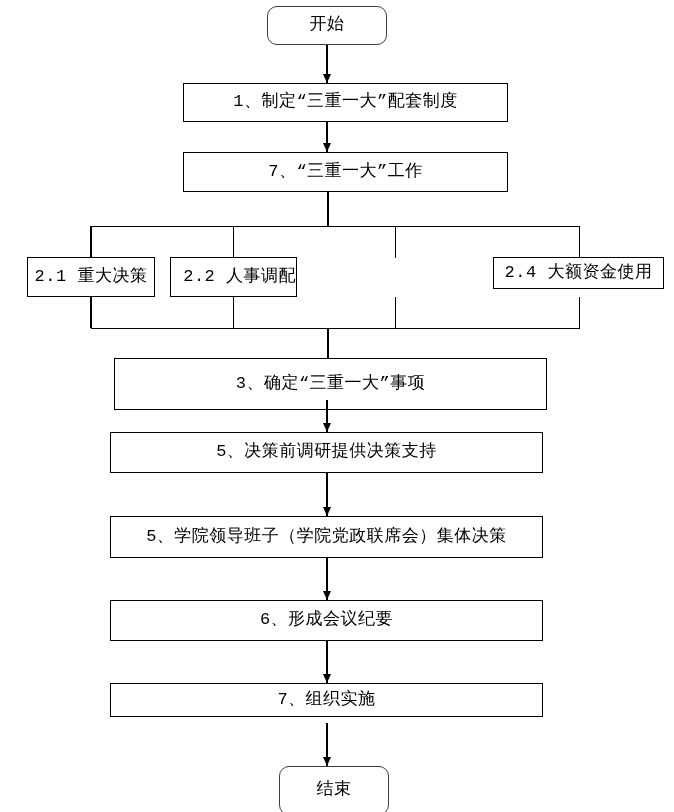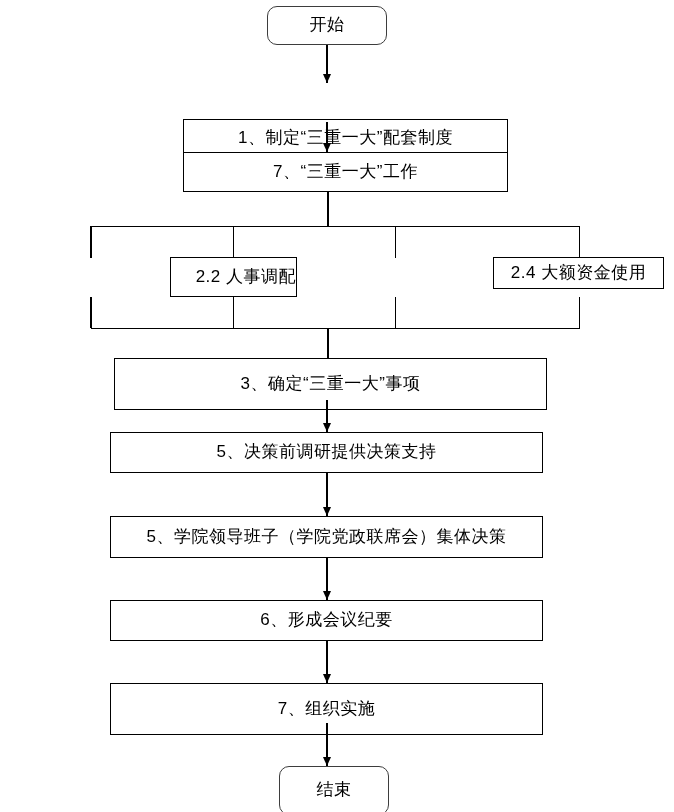--- a/index.html
+++ b/index.html
@@ -5,21 +5,21 @@
   html, body {
     margin: 0;
     padding: 0;
     background: #ffffff;
   }
   .canvas {
     position: relative;
     width: 674px;
     height: 812px;
     background: #ffffff;
-    font-family: Liberation Sans, sans-serif;
+    font-family: Liberation Mono, monospace;
     color: #000000;
     overflow: hidden;
   }
   .node {
     position: absolute;
     box-sizing: border-box;
     border: 1.4px solid #000000;
     background: #ffffff;
     display: flex;
     align-items: center;
@@ -59,38 +59,41 @@
 
 <div class="canvas">
 
   <div class="node rounded" style="left:267px; top:6px; width:120px; height:39px;">
     <span>开始</span>
   </div>
 
   <div class="vline" style="left:326.3px; top:45px; height:38px;"></div>
   <div class="arrowhead" style="left:322.5px; top:74px;"></div>
 
-  <div class="node" style="left:183px; top:83px; width:325px; height:39px;margin-top:36px;">
+  <div class="node" style="left:183px; top:83px; width:325px; height:39px;">
     <span>1、制定“三重一大”配套制度</span>
   </div>
 
   <div class="vline" style="left:326.3px; top:122px; height:30px;"></div>
   <div class="arrowhead" style="left:322.5px; top:143px;"></div>
 
   <div class="node" style="left:183px; top:152px; width:325px; height:40px;">
     <span>7、“三重一大”工作</span>
   </div>
 
   <div class="vline" style="left:327.3px; top:192px; height:35px;"></div>
   <div class="hline" style="left:91px; top:226px; width:489px;"></div>
   <div class="vline" style="left:90.3px;  top:226px; height:32px;"></div>
   <div class="vline" style="left:232.8px; top:226px; height:32px;"></div>
   <div class="vline" style="left:394.8px; top:226px; height:32px;"></div>
   <div class="vline" style="left:578.6px; top:226px; height:32px;"></div>
 
+  <div class="node" style="left:27px; top:257px; width:128px; height:40px;">
+    <span>2.1 重大决策</span>
+  </div>
   <div class="node" style="left:170px; top:257px; width:127px; height:40px;justify-content:flex-end;">
     <span>2.2 人事调配</span>
   </div>
   <div class="node" style="left:493px; top:257px; width:171px; height:32px;">
     <span>2.4 大额资金使用</span>
   </div>
 
   <div class="vline" style="left:90.3px;  top:297px; height:31px;"></div>
   <div class="vline" style="left:232.8px; top:297px; height:31px;"></div>
   <div class="vline" style="left:394.8px; top:297px; height:31px;"></div>
@@ -119,21 +122,21 @@
   <div class="vline" style="left:326.3px; top:558px; height:42px;"></div>
   <div class="arrowhead" style="left:322.5px; top:591px;"></div>
 
   <div class="node" style="left:110px; top:600px; width:433px; height:41px;">
     <span>6、形成会议纪要</span>
   </div>
 
   <div class="vline" style="left:326.3px; top:641px; height:42px;"></div>
   <div class="arrowhead" style="left:322.5px; top:674px;"></div>
 
-  <div class="node" style="left:110px; top:683px; width:433px; height:52px;">
+  <div class="node" style="left:110px; top:683px; width:433px; height:34px;">
     <span>7、组织实施</span>
   </div>
 
   <div class="vline" style="left:326.3px; top:723px; height:43px;"></div>
   <div class="arrowhead" style="left:322.5px; top:757px;"></div>
 
   <div class="node rounded" style="left:279px; top:766px; width:110px; height:49px;">
     <span>结束</span>
   </div>
 

